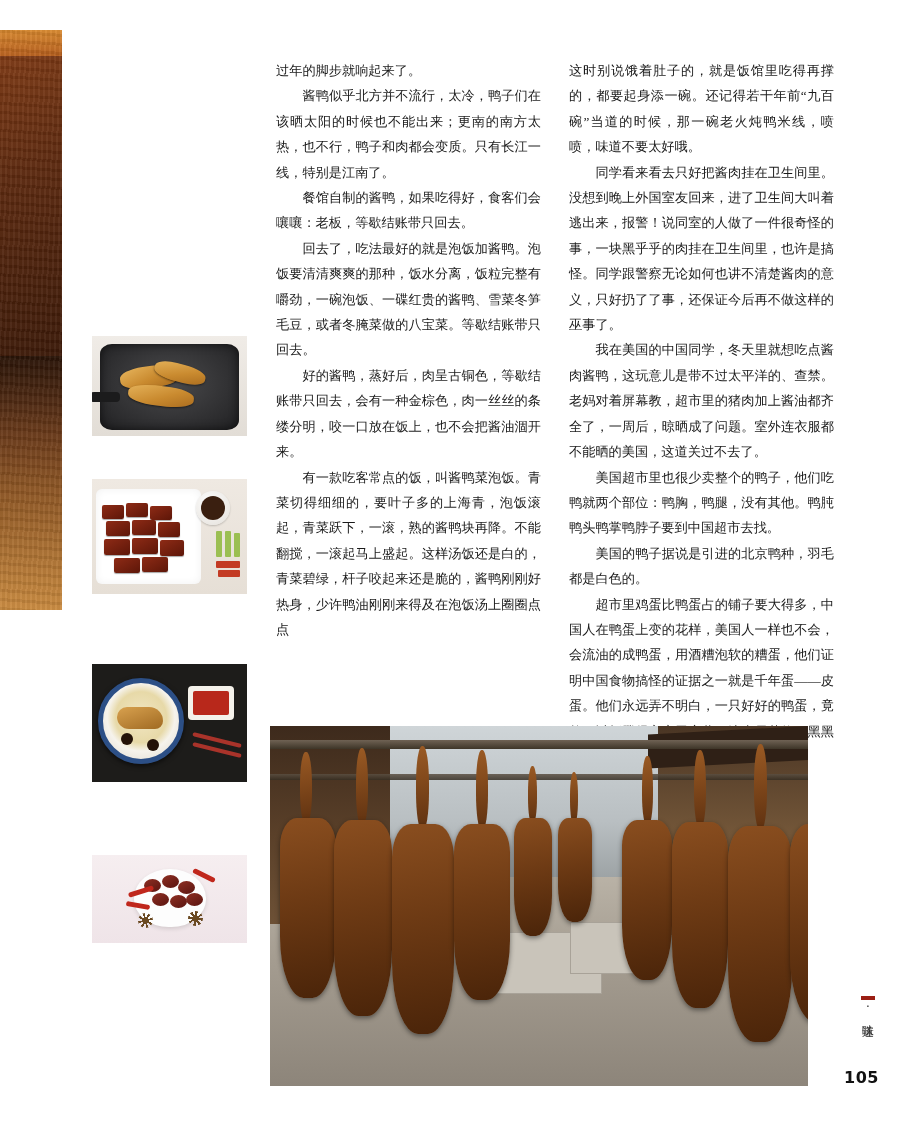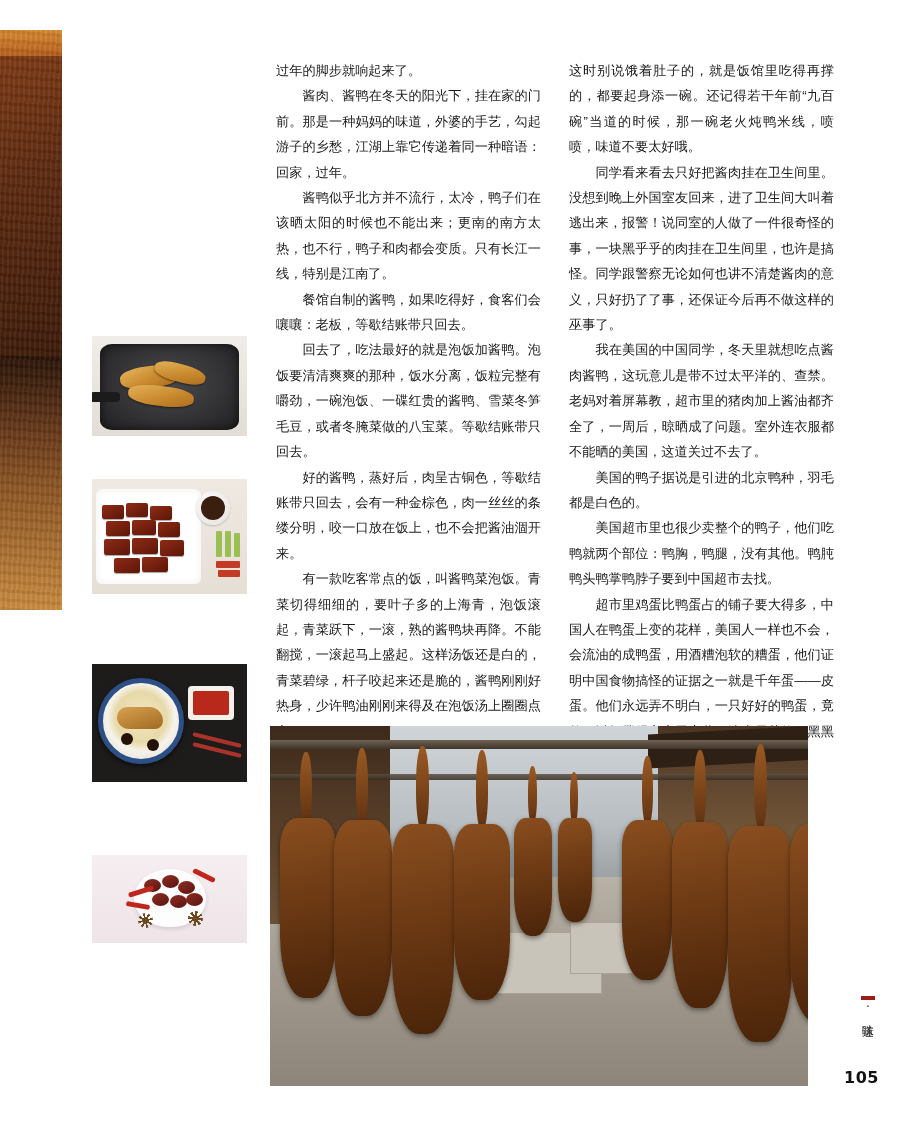--- a/index.html
+++ b/index.html
@@ -167,21 +167,21 @@
                 #6b4a22 50% 56%, transparent 56% 62.5%, #6b4a22 62.5% 68.5%, transparent 68.5% 75%,
                 #6b4a22 75% 81%, transparent 81% 87.5%, #6b4a22 87.5% 93.5%, transparent 93.5% 100%);
     border-radius: 50%;
   }
 
   
   .col {
     position: absolute;
     top: 58px;
     width: 265px;
-    font-family: Liberation Sans, sans-serif;
+    font-family: Liberation Serif, serif;
     font-size: 13.2px;
     line-height: 25.4px;
     color: #1a1a1a;
     text-align: justify;
     text-justify: inter-ideograph;
   }
   .col-1 { left: 276px; }
   .col-2 { left: 569px; }
   .col p {
     margin: 0 0 0 0;
@@ -361,34 +361,33 @@
       <div class="chili" style="left:36px;top:34px;width:26px;transform:rotate(-18deg);"></div>
       <div class="chili" style="left:34px;top:48px;width:24px;transform:rotate(10deg);"></div>
       <div class="chili" style="left:100px;top:18px;width:24px;transform:rotate(26deg);"></div>
       <div class="anise" style="left:96px;top:56px;"></div>
       <div class="anise" style="left:46px;top:58px;transform:rotate(20deg);"></div>
     </div>
   </div>
 
   <div class="col col-1">
     <p class="first">过年的脚步就响起来了。</p>
-    <p>酱肉、酱鸭在冬天的阳光下，挂在家的门前。那是一种妈妈的味道，外婆的手艺，勾起游子的乡愁，江湖上靠它传递着同一种暗语：回家，过年。</p>
     <p>酱鸭似乎北方并不流行，太冷，鸭子们在该晒太阳的时候也不能出来；更南的南方太热，也不行，鸭子和肉都会变质。只有长江一线，特别是江南了。</p>
     <p>餐馆自制的酱鸭，如果吃得好，食客们会嚷嚷：老板，等歇结账带只回去。</p>
     <p>回去了，吃法最好的就是泡饭加酱鸭。泡饭要清清爽爽的那种，饭水分离，饭粒完整有嚼劲，一碗泡饭、一碟红贵的酱鸭、雪菜冬笋毛豆，或者冬腌菜做的八宝菜。等歇结账带只回去。</p>
     <p>好的酱鸭，蒸好后，肉呈古铜色，等歇结账带只回去，会有一种金棕色，肉一丝丝的条缕分明，咬一口放在饭上，也不会把酱油涸开来。</p>
     <p>有一款吃客常点的饭，叫酱鸭菜泡饭。青菜切得细细的，要叶子多的上海青，泡饭滚起，青菜跃下，一滚，熟的酱鸭块再降。不能翻搅，一滚起马上盛起。这样汤饭还是白的，青菜碧绿，杆子咬起来还是脆的，酱鸭刚刚好热身，少许鸭油刚刚来得及在泡饭汤上圈圈点点</p>
   </div>
 
   <div class="col col-2">
     <p class="first">这时别说饿着肚子的，就是饭馆里吃得再撑的，都要起身添一碗。还记得若干年前“九百碗”当道的时候，那一碗老火炖鸭米线，喷喷，味道不要太好哦。</p>
     <p>同学看来看去只好把酱肉挂在卫生间里。没想到晚上外国室友回来，进了卫生间大叫着逃出来，报警！说同室的人做了一件很奇怪的事，一块黑乎乎的肉挂在卫生间里，也许是搞怪。同学跟警察无论如何也讲不清楚酱肉的意义，只好扔了了事，还保证今后再不做这样的巫事了。</p>
     <p>我在美国的中国同学，冬天里就想吃点酱肉酱鸭，这玩意儿是带不过太平洋的、查禁。老妈对着屏幕教，超市里的猪肉加上酱油都齐全了，一周后，晾晒成了问题。室外连衣服都不能晒的美国，这道关过不去了。</p>
+    <p>美国超市里也很少卖整个的鸭子，他们吃鸭就两个部位：鸭胸，鸭腿，没有其他。鸭肫鸭头鸭掌鸭脖子要到中国超市去找。</p>
     <p>美国的鸭子据说是引进的北京鸭种，羽毛都是白色的。</p>
-    <p>美国超市里也很少卖整个的鸭子，他们吃鸭就两个部位：鸭胸，鸭腿，没有其他。鸭肫鸭头鸭掌鸭脖子要到中国超市去找。</p>
     <p><span>超市里鸡蛋比鸭蛋占的铺子要大得多，中国人在鸭蛋上变的花样，美国人一样也不会，会流油的成鸭蛋，用酒糟泡软的糟蛋，他们证明中国食物搞怪的证据之一就是千年蛋——皮蛋。他们永远弄不明白，一只好好的鸭蛋，竟然可以折腾得它变黑变黄，镶上雪花纹，黑黑的蛋黄流动着……这中国人！</span><span class="endmark"></span></p>
   </div>
 
   <div class="hero">
     <div class="sky"></div>
     <div class="ground"></div>
     <div class="bld-l"></div>
     <div class="bld-r"></div>
     <div class="roof"></div>
     <div class="rail"></div>

